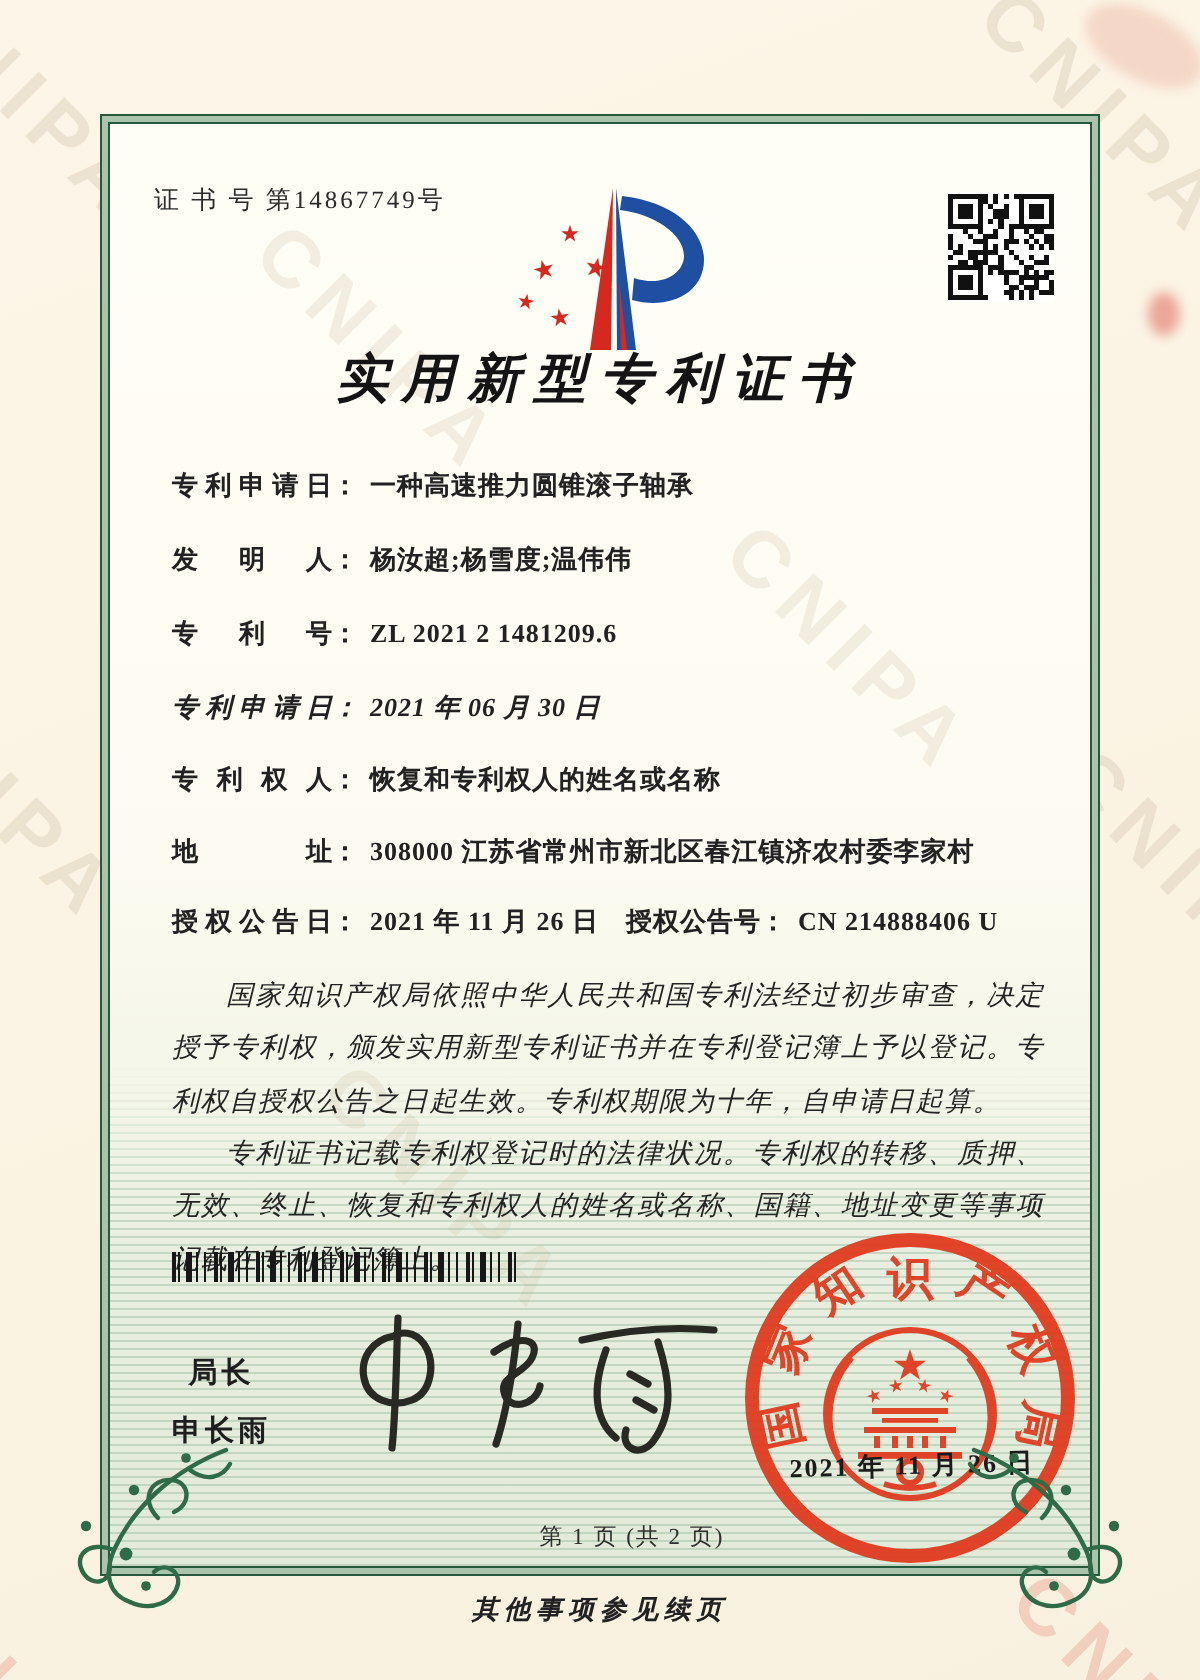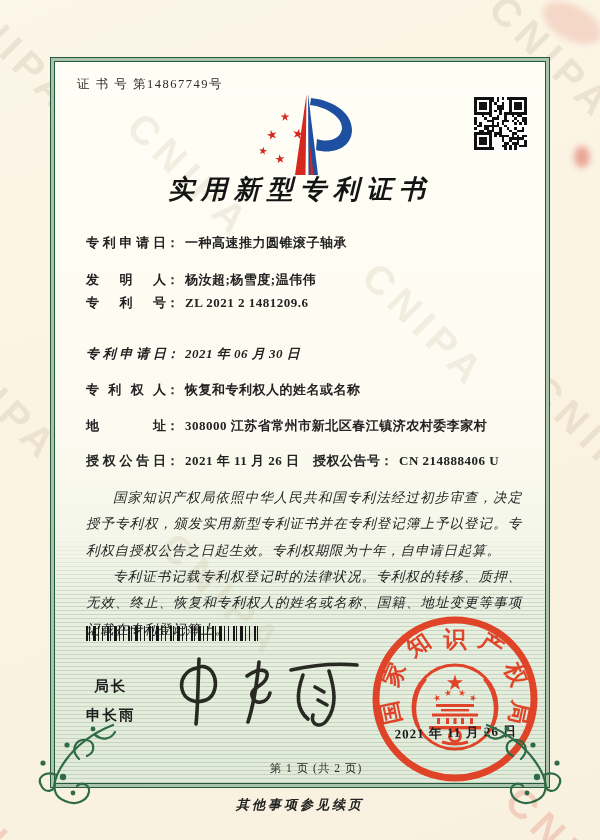--- a/index.html
+++ b/index.html
@@ -25,21 +25,21 @@
   .guilloche { position:absolute; left:0; right:0; bottom:0; height:250px; z-index:0;
                background:repeating-linear-gradient(0deg, rgba(116,162,128,.30) 0 1px, rgba(116,162,128,0) 1px 4px);
                -webkit-mask-image:linear-gradient(180deg, transparent 0, #000 70px);
                mask-image:linear-gradient(180deg, transparent 0, #000 70px); }
   .wm-in { position:absolute; font:700 40px "Liberation Sans",sans-serif; letter-spacing:7px;
            color:rgba(216,202,178,.30); transform:rotate(45deg); transform-origin:left top;
            white-space:nowrap; pointer-events:none; z-index:0; }
 
   .content { position:absolute; inset:0; z-index:1; }
 
-  .cert-no { position:absolute; left:22px; top:14px; font-size:12.5px; letter-spacing:1.5px; color:#2b2b2b; }
+  .cert-no { position:absolute; left:22px; top:30px; font-size:12.5px; letter-spacing:1.5px; color:#2b2b2b; }
   .logo { position:absolute; left:200px; top:26px; width:110px; height:90px; }
   .qr { position:absolute; left:419px; top:34px; width:53px; height:55px; background:#fff; }
   .title { position:absolute; left:0; top:110px; width:100%; text-align:center;
            font-size:26px; font-weight:700; letter-spacing:7px; color:#141414;font-style:italic; }
 
   .frow { position:absolute; left:31px; font-size:13px; font-weight:600; color:#222; white-space:nowrap; }
   .flabel { display:inline-block; width:80px; text-align:justify; text-align-last:justify; vertical-align:bottom; }
   .fcolon { display:inline-block; margin-right:6px; }
   .fvalue { letter-spacing:.5px; }
   .grant-no-group { position:absolute; left:227px; top:0; }
@@ -258,21 +258,21 @@
         </svg>
 
         <div class="title">实用新型专利证书</div>
 
         <div class="frow" style="top:172px;">
           <span class="flabel">专利申请日</span><span class="fcolon">：</span><span class="fvalue">一种高速推力圆锥滚子轴承</span>
         </div>
         <div class="frow" style="top:209px;">
           <span class="flabel">发明人</span><span class="fcolon">：</span><span class="fvalue">杨汝超;杨雪度;温伟伟</span>
         </div>
-        <div class="frow" style="top:232px;">
+        <div class="frow" style="top:246px;">
           <span class="flabel">专利号</span><span class="fcolon">：</span><span class="fvalue">ZL 2021 2 1481209.6</span>
         </div>
         <div class="frow" style="top:283px;font-style:italic;">
           <span class="flabel">专利申请日</span><span class="fcolon">：</span><span class="fvalue">2021 年 06 月 30 日</span>
         </div>
         <div class="frow" style="top:319px;">
           <span class="flabel">专利权人</span><span class="fcolon">：</span><span class="fvalue">恢复和专利权人的姓名或名称</span>
         </div>
         <div class="frow" style="top:355px;">
           <span class="flabel">地址</span><span class="fcolon">：</span><span class="fvalue">308000 江苏省常州市新北区春江镇济农村委李家村</span>

